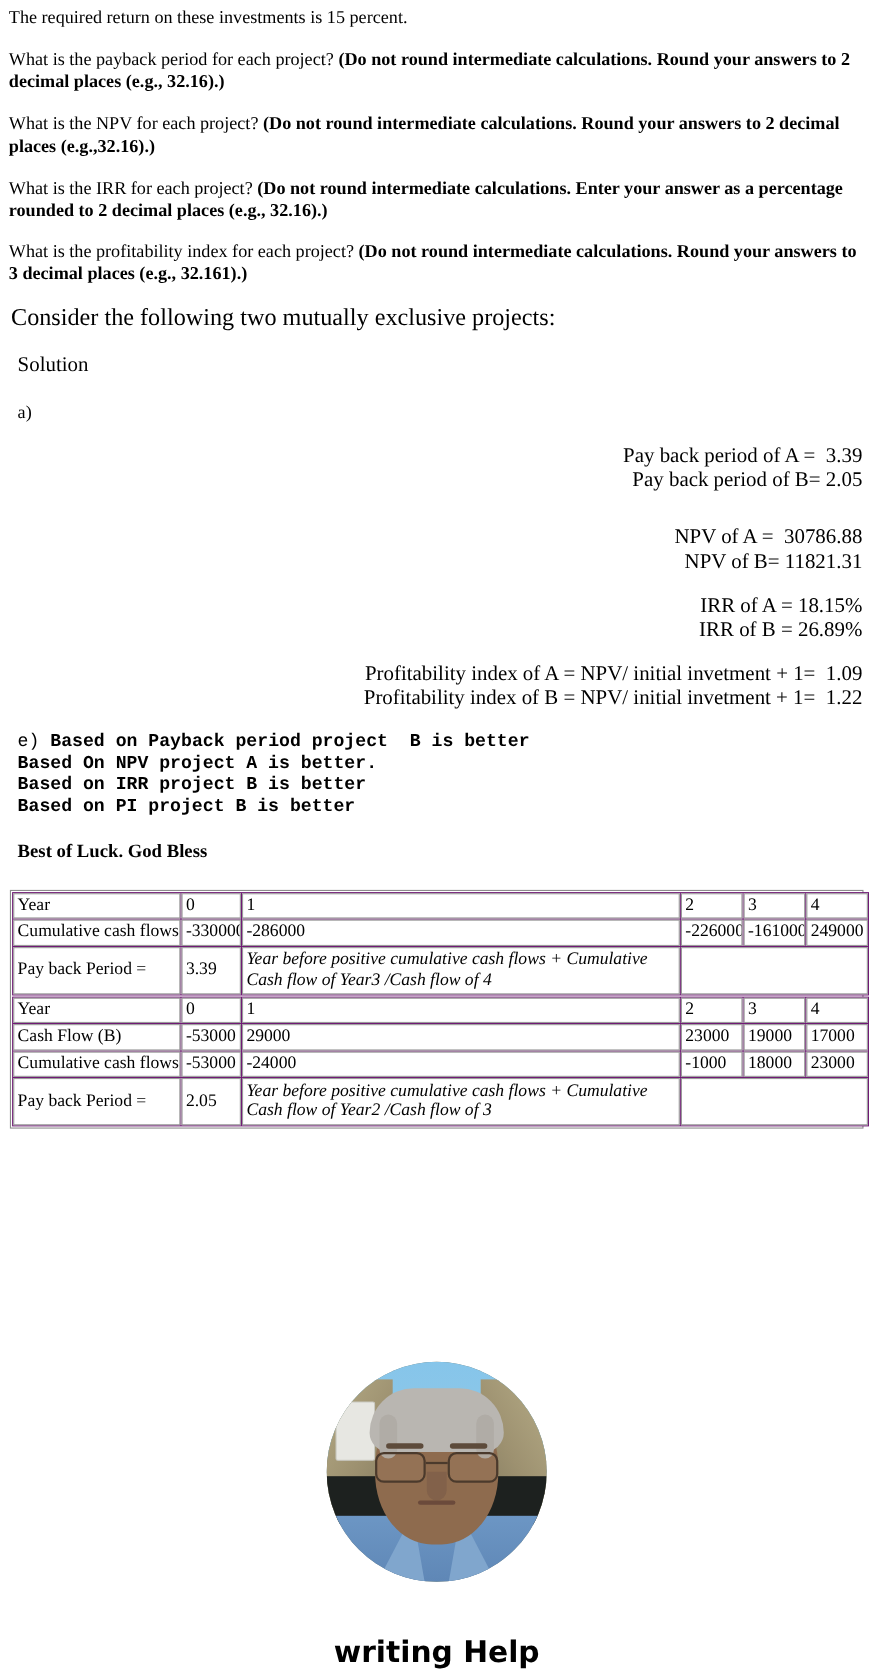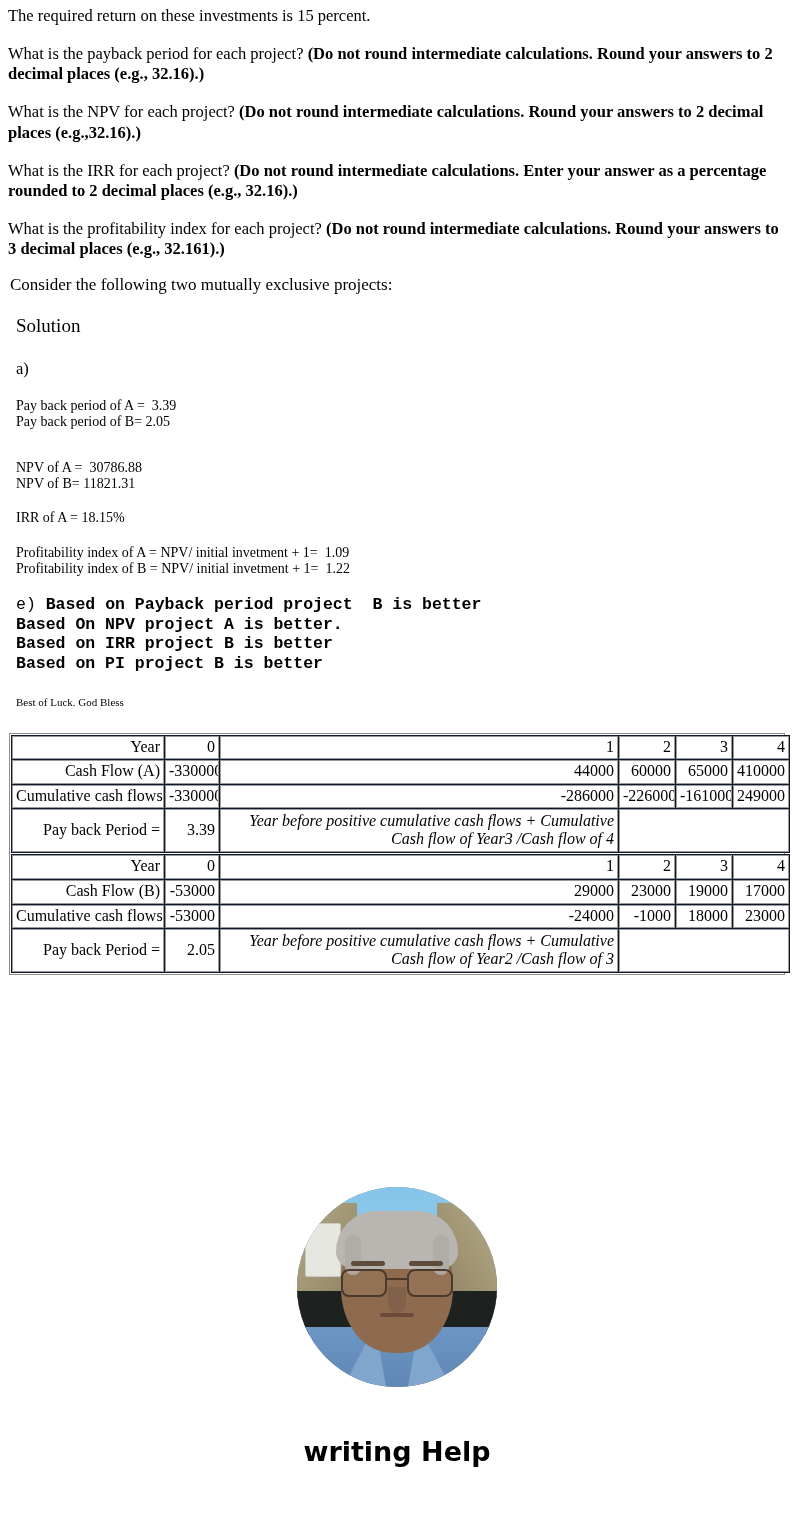--- a/index.html
+++ b/index.html
@@ -31,81 +31,81 @@
     font-size: 16.5px;
     line-height: 1.22;
     margin: 0 0 18px 0;
     text-align: left;
   }
   .q-para.tight { margin-bottom: 16px; }
   .q-lead { font-weight: normal; }
   .q-note { font-weight: bold; }
 
   .consider {
-    font-size: 17px;
+    font-size: 22px;
     line-height: 1.22;
     margin: 0 0 20px 2px;
   }
 
   
   .solution-head {
     font-size: 19px;
     font-weight: normal;
     margin: 0 0 22px 8px;
     line-height: 1.1;
   }
   .sec-label {
     font-size: 16.5px;
     margin: 0 0 19px 8px;
     line-height: 1.2;
   }
   .ans-group {
     margin: 0 0 18px 8px;
   }
   .ans-line {
-    font-size: 14px;
+    font-size: 19px;
     line-height: 1.16;
     white-space: pre;
+    text-align: right;
   }
   .gap-lg { height: 12px; }
 
   .concl {
     margin: 0 0 0 8px;
     font-family: Liberation Mono, monospace;
   }
   .concl-line {
     font-size: 16.5px;
     font-weight: bold;
     line-height: 1.19;
     white-space: pre;
   }
   .concl-line .lbl-e { font-weight: normal; }
   .signoff {
-    font-size: 11px;
-    font-weight: normal;
+    font-size: 17px;
+    font-weight: bold;
     margin: 22px 0 0 8px;
     line-height: 1.19;
   }
 
   
   .tbl-wrap {
     margin: 24px 0 0 9px;
     width: 776px;
     border: 1px solid #8c8c8c;
     box-sizing: border-box;
     padding: 1px;
     background: #ffffff;
   }
   table.cf {
     border-collapse: separate;
     border-spacing: 1px;
     width: 100%;
     table-layout: fixed;
-    background: #0f172a;
-    text-align: right;
+    background: #701a75;
   }
   table.cf + table.cf { margin-top: 1px; }
   table.cf td {
     border: 1px solid #9a9a9a;
     font-family: "Liberation Serif", "DejaVu Serif", serif;
     font-size: 16px;
     line-height: 1.16;
     padding: 1px 3px 2px 3px;
     vertical-align: top;
     background: #ffffff;
@@ -333,20 +333,21 @@
 
     <div class="gap-lg"></div>
 
     <div class="ans-group">
       <div class="ans-line">NPV of A =  30786.88</div>
       <div class="ans-line">NPV of B= 11821.31</div>
     </div>
 
     <div class="ans-group">
       <div class="ans-line">IRR of A = 18.15%</div>
+      <div class="ans-line">IRR of B = 26.89%</div>
     </div>
 
     <div class="ans-group">
       <div class="ans-line">Profitability index of A = NPV/ initial invetment + 1=  1.09</div>
       <div class="ans-line">Profitability index of B = NPV/ initial invetment + 1=  1.22</div>
     </div>
 
     <div class="concl">
       <div class="concl-line"><span class="lbl-e">e) </span><span>Based on Payback period project  B is better</span></div>
       <div class="concl-line">Based On NPV project A is better.</div>
@@ -369,28 +370,20 @@
           <col class="c-y4">
       </colgroup>
       <tbody>
         <tr>
           <td>Year</td>
           <td>0</td>
           <td>1</td>
           <td>2</td>
           <td>3</td>
           <td>4</td>
-        </tr>
-        <tr>
-          <td>Cash Flow (A)</td>
-          <td>-330000</td>
-          <td>44000</td>
-          <td>60000</td>
-          <td>65000</td>
-          <td>410000</td>
         </tr>
         <tr>
           <td>Cumulative cash flows</td>
           <td>-330000</td>
           <td>-286000</td>
           <td>-226000</td>
           <td>-161000</td>
           <td>249000</td>
         </tr>
         <tr>

